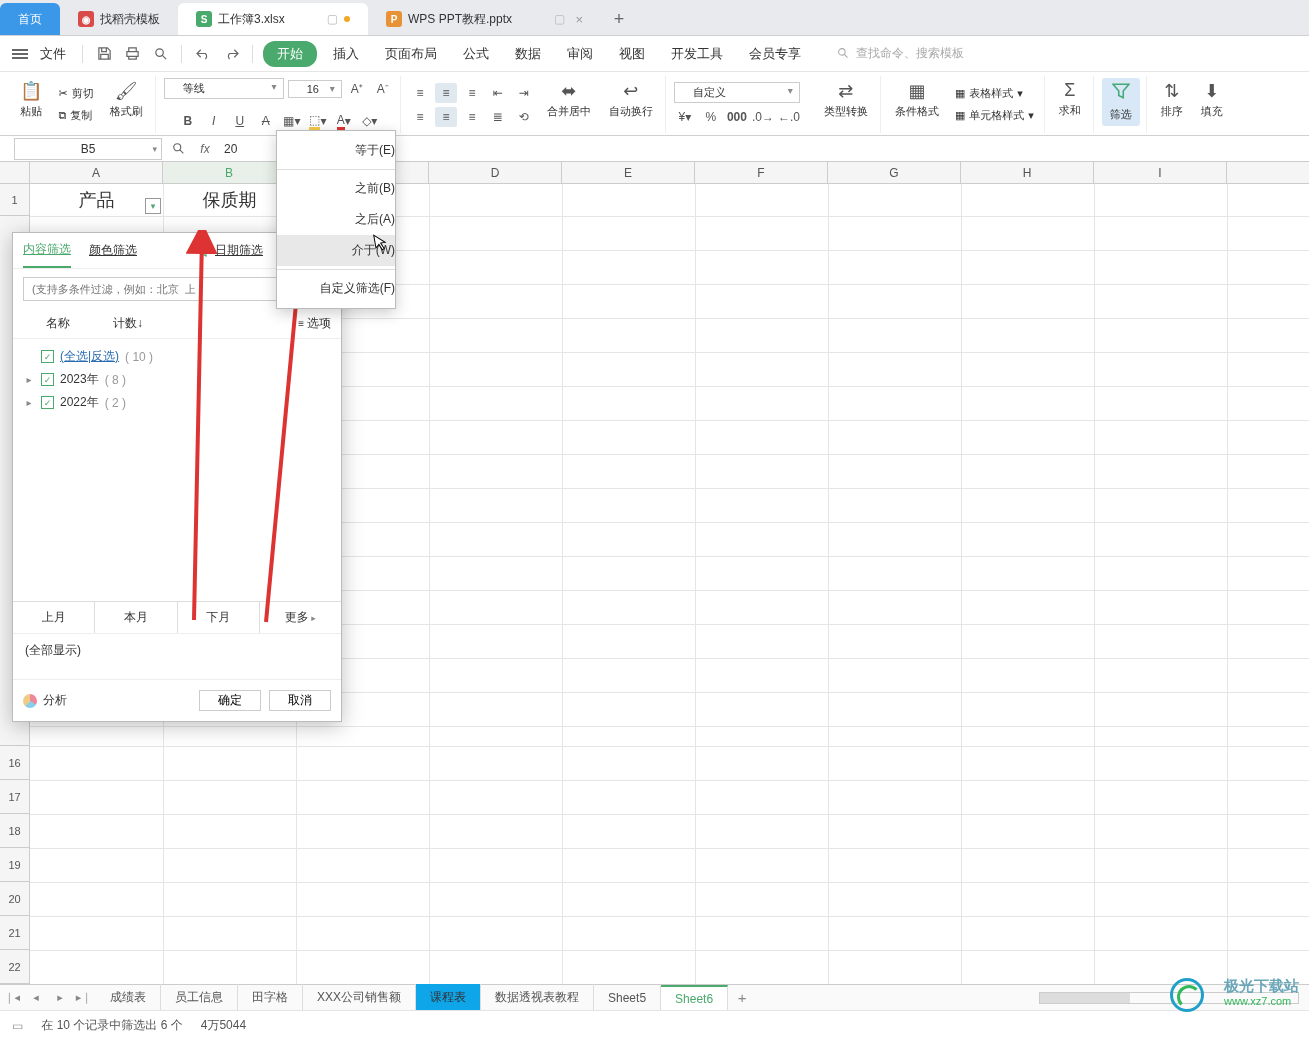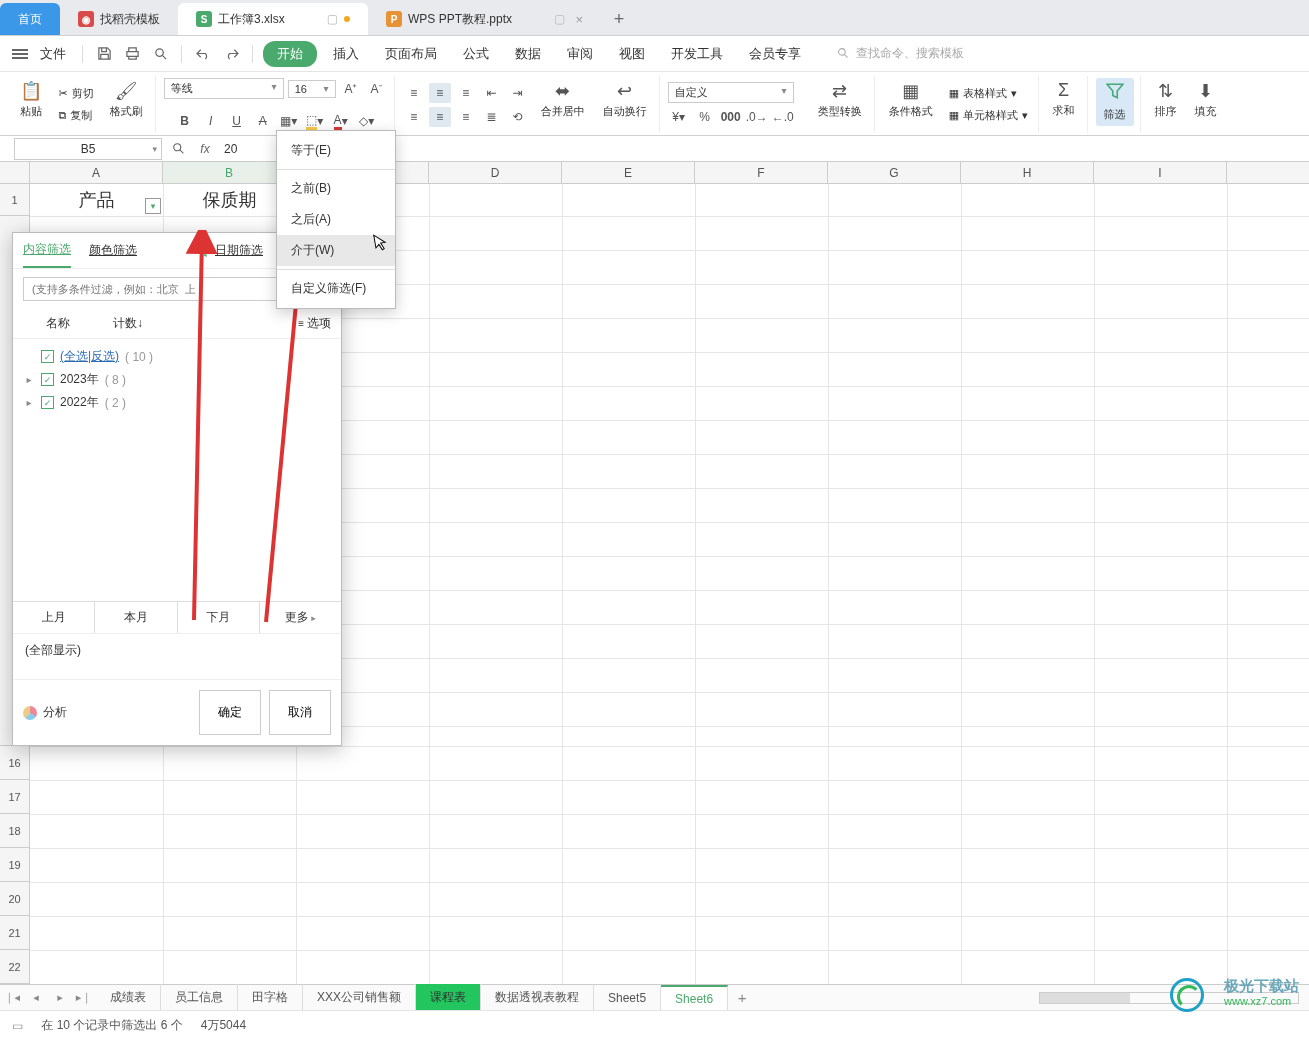--- a/index.html
+++ b/index.html
@@ -32,21 +32,21 @@
 
 
 .ribbon { height: 64px; border-bottom: 1px solid #d0d0d0; display: flex; padding: 4px 8px 2px; gap: 2px; }
 .rgroup { display: flex; flex-direction: column; align-items: center; justify-content: space-between; padding: 2px 6px; border-right: 1px solid #eee; }
 .rgroup:last-child { border-right: none; }
 .big-btn { display: flex; flex-direction: column; align-items: center; gap: 2px; padding: 2px 6px; font-size: 11px; color: #333; cursor: pointer; }
 .big-btn .ico { font-size: 18px; color: #555; }
 .sm-row { display: flex; gap: 4px; align-items: center; }
 .sm-btn { width: 22px; height: 20px; display: flex; align-items: center; justify-content: center; color: #555; font-size: 12px; cursor: pointer; border-radius: 2px; }
 .sm-txt { font-size: 11px; color: #333; display: flex; align-items: center; gap: 4px; padding: 2px 4px; cursor: pointer; }
-.sel { border: 1px solid #ccc; padding: 2px 22px 2px 6px; font-size: 11px; color: #333; background: #fff; position: relative; min-width: 110px; cursor: pointer; }
+.sel { border: 1px solid #ccc; padding: 2px 22px 2px 18px; font-size: 11px; color: #333; background: #fff; position: relative; min-width: 110px; cursor: pointer; }
 .sel::after { content: '▾'; position: absolute; right: 6px; color: #888; font-size: 10px; }
 .rgroup.highlight .big-btn { background: #d8e8f7; border-radius: 3px; padding: 4px 8px; gap: 7px; }
 
 
 .formula-bar { height: 26px; display: flex; align-items: center; border-bottom: 1px solid #ccc; }
 .name-box { width: 148px; border: 1px solid #ccc; height: 22px; margin: 0 4px 0 14px; padding: 0 6px; display: flex; align-items: center; justify-content: center; font-size: 12px; position: relative; }
 .name-box::after { content: '▾'; position: absolute; right: 4px; color: #888; font-size: 9px; }
 .fb-btn { width: 26px; display: flex; justify-content: center; color: #666; cursor: pointer; }
 .fx-input { flex: 1; padding: 0 6px; font-size: 12px; height: 22px; display: flex; align-items: center; }
 
@@ -91,38 +91,38 @@
 .fp-item .chk { width: 13px; height: 13px; border: 1px solid #4aa96c; display: flex; align-items: center; justify-content: center; color: #4aa96c; font-size: 9px; }
 .fp-item .exp { width: 12px; color: #888; font-size: 10px; text-align: center; }
 .fp-item .lnk { color: #2b6cb0; text-decoration: underline; }
 .fp-item .cnt { color: #999; }
 .fp-quick { display: flex; border-top: 1px solid #ddd; }
 .fp-quick div { flex: 1; text-align: center; padding: 7px 0; font-size: 12px; border-right: 1px solid #ddd; cursor: pointer; }
 .fp-quick div:last-child { border-right: none; }
 .fp-showall { padding: 8px 12px; font-size: 12px; color: #333; border-top: 1px solid #eee; }
 .fp-foot { display: flex; align-items: center; padding: 10px; border-top: 1px solid #eee; margin-top: 12px; }
 .fp-foot .pie { width: 14px; height: 14px; border-radius: 50%; background: conic-gradient(#e89 0 120deg,#8ce 120deg 220deg,#ec8 220deg 360deg); margin-right: 6px; }
-.fp-foot .btn { margin-left: auto; border: 1px solid #ccc; padding: 13px 18px; font-size: 12px; cursor: pointer; background: #fff;}
+.fp-foot .btn { margin-left: auto; border: 1px solid #ccc; padding: 1px 18px; font-size: 12px; cursor: pointer; background: #fff;}
 .fp-foot .btn + .btn { margin-left: 8px; }
 
 
 .ctx-menu { position: absolute; left: 276px; top: 130px; width: 120px; background: #fff; border: 1px solid #bbb; box-shadow: 0 4px 14px rgba(0,0,0,0.2); z-index: 30; padding: 4px 0; }
-.ctx-item { padding: 7px 14px; font-size: 12px; cursor: pointer; }
+.ctx-item { padding: 7px 0; font-size: 12px; cursor: pointer; text-align: right; }
 .ctx-item.hover { background: #e8e8e8; }
 .ctx-sep { height: 1px; background: #ddd; margin: 3px 0; }
 .cursor-arrow { position: absolute; left: 374px; top: 233px; z-index: 31; font-size: 14px; color: #000; transform: rotate(-10deg);}
 
 
 .red-arrow { position: absolute; z-index: 25; }
 
 
 .sheet-bar { position: absolute; bottom: 30px; left: 0; right: 0; height: 26px; display: flex; align-items: center; border-top: 1px solid #ccc; background: #fafafa; }
 .sh-nav { width: 24px; text-align: center; color: #888; cursor: pointer; font-size: 11px; }
 .sh-tab { padding: 5px 14px; font-size: 12px; border-right: 1px solid #ddd; cursor: pointer; color: #555; }
-.sh-tab.orange { background: #22c55e; color: #333;}
+.sh-tab.orange { background: #0ea5e9; color: #333;}
 .sh-tab.active { background: #fff; color: #4aa96c; border-top: 2px solid #4aa96c; }
 .sh-add { width: 28px; text-align: center; color: #888; font-size: 15px; cursor: pointer; }
 .sh-scroll { margin-left: auto; width: 260px; height: 12px; border: 1px solid #ccc; margin-right: 10px; position: relative; }
 .sh-scroll .thumb { position: absolute; left: 0; top: 0; bottom: 0; width: 90px; background: #ddd; }
 
 
 .status-bar { position: absolute; bottom: 0; left: 0; right: 0; height: 30px; display: flex; align-items: center; padding: 0 12px; gap: 18px; font-size: 12px; color: #555; background: #fff; border-top: 1px solid #e5e5e5; }
 
 
 .watermark { position: absolute; right: 10px; bottom: 28px; display: flex; align-items: flex-start; gap: 20px; z-index: 40; }

